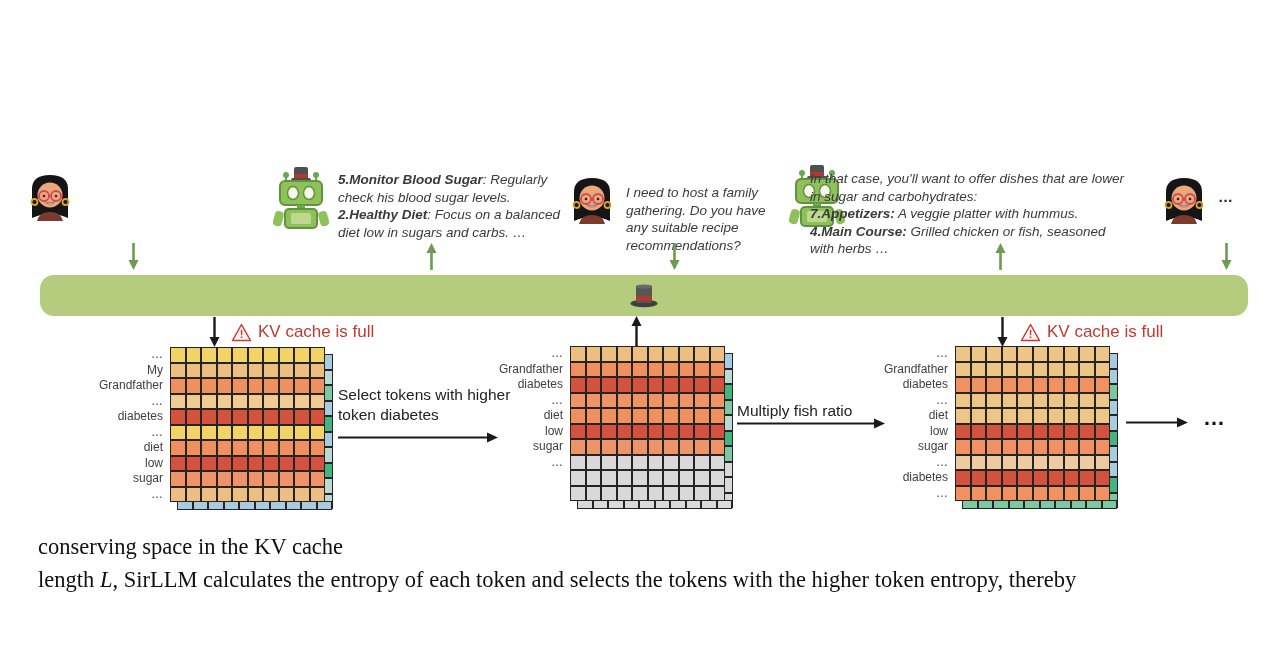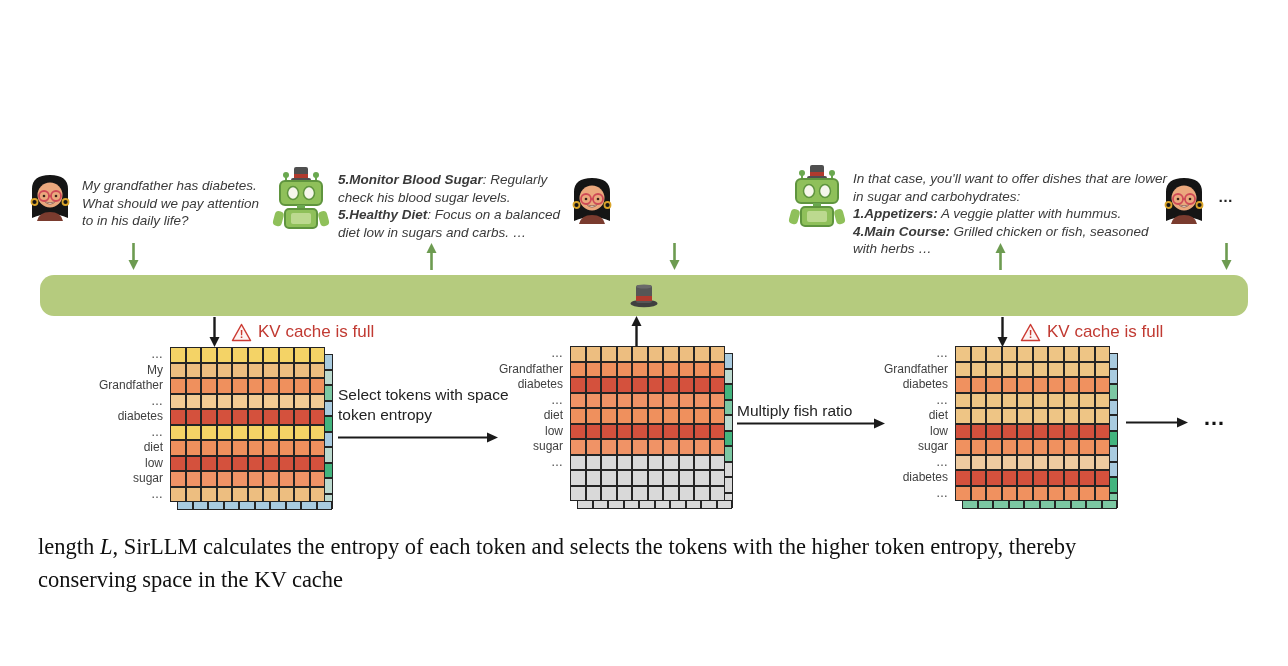--- a/index.html
+++ b/index.html
@@ -48,77 +48,77 @@
     <circle cx="7.5" cy="31" r="3" fill="none" stroke="#d9a42a" stroke-width="1.8"></circle>
     <circle cx="38.5" cy="31" r="3" fill="none" stroke="#d9a42a" stroke-width="1.8"></circle>
     <path d="M17,30 Q23,36.5 29,30 Q23,33.5 17,30 Z" fill="#ffffff" stroke="#8c5a4a" stroke-width="0.8"></path>
     <circle cx="17" cy="25" r="1.3" fill="#3a2318"></circle>
     <circle cx="29" cy="25" r="1.3" fill="#3a2318"></circle>
     <circle cx="17" cy="25" r="5" fill="none" stroke="#cf4a57" stroke-width="1.8"></circle>
     <circle cx="29" cy="25" r="5" fill="none" stroke="#cf4a57" stroke-width="1.8"></circle>
     <line x1="21.8" y1="25" x2="24.2" y2="25" stroke="#cf4a57" stroke-width="1.8"></line>
   </svg>
 
-  <div class="msg" style="left:82px;top:177px;width:192px"><span>My grandfather has diabetes. What should we pay attention to in his daily life?</span></div>
 
   <svg class="abs" style="left:270px;top:166px" width="62" height="64" viewBox="0 0 62 64">
     <line x1="16" y1="16" x2="16" y2="10" stroke="#6aa84f" stroke-width="2"></line>
     <circle cx="16" cy="9" r="3" fill="#6aa84f"></circle>
     <line x1="46" y1="16" x2="46" y2="10" stroke="#6aa84f" stroke-width="2"></line>
     <circle cx="46" cy="9" r="3" fill="#6aa84f"></circle>
     <rect x="24" y="1" width="14" height="12" rx="2" fill="#4f4f4f"></rect>
     <rect x="24" y="8" width="14" height="4" fill="#b03a2e"></rect>
     <rect x="21" y="12" width="20" height="4" rx="2" fill="#4f4f4f"></rect>
     <rect x="10" y="15" width="42" height="24" rx="5" fill="#8fc05a" stroke="#5f943e" stroke-width="2"></rect>
     <ellipse cx="23" cy="27" rx="5.5" ry="6.5" fill="#f6f6ec" stroke="#5f943e" stroke-width="1.5"></ellipse>
     <ellipse cx="39" cy="27" rx="5.5" ry="6.5" fill="#f6f6ec" stroke="#5f943e" stroke-width="1.5"></ellipse>
     <rect x="27" y="39" width="8" height="4" fill="#6aa84f"></rect>
     <rect x="4" y="45" width="9" height="15" rx="4" fill="#8fc05a" transform="rotate(15 8 52)"></rect>
     <rect x="49" y="45" width="9" height="15" rx="4" fill="#8fc05a" transform="rotate(-15 54 52)"></rect>
     <rect x="15" y="43" width="32" height="19" rx="4" fill="#8fc05a" stroke="#5f943e" stroke-width="2"></rect>
     <rect x="21" y="47" width="20" height="11" rx="2" fill="#bcd98f"></rect>
   </svg>
 
-  <div class="msg" style="left:338px;top:171px;width:232px"><span class="seg-bold">5.Monitor Blood Sugar</span><span>: Regularly check his blood sugar levels.</span><br><span class="seg-bold">5.Healthy Diet</span><span>: Focus on a balanced diet low in sugars and carbs. …</span></div>
+  <div class="msg" style="left:338px;top:171px;width:232px"><span class="seg-bold">5.Monitor Blood Sugar</span><span>: Regularly check his blood sugar levels.</span><br><span class="seg-bold">2.Healthy Diet</span><span>: Focus on a balanced diet low in sugars and carbs. …</span></div>
 
   <svg class="abs" style="left:569px;top:174px" width="46" height="50" viewBox="0 0 46 50">
     <path d="M5,47 L5,18 Q5,4 23,4 Q41,4 41,18 L41,47 Q32,43 23,43 Q14,43 5,47 Z" fill="#151515"></path>
     <path d="M10,50 Q12,41 23,41 Q34,41 36,50 Z" fill="#7a3b2e"></path>
     <circle cx="23" cy="24" r="12.5" fill="#eba87d"></circle>
     <path d="M9,22 Q9,6 23,6 Q37,6 37,22 Q34,10 23,10 Q12,10 9,22 Z" fill="#151515"></path>
     <circle cx="7.5" cy="31" r="3" fill="none" stroke="#d9a42a" stroke-width="1.8"></circle>
     <circle cx="38.5" cy="31" r="3" fill="none" stroke="#d9a42a" stroke-width="1.8"></circle>
     <path d="M17,30 Q23,36.5 29,30 Q23,33.5 17,30 Z" fill="#ffffff" stroke="#8c5a4a" stroke-width="0.8"></path>
     <circle cx="17" cy="25" r="1.3" fill="#3a2318"></circle>
     <circle cx="29" cy="25" r="1.3" fill="#3a2318"></circle>
     <circle cx="17" cy="25" r="5" fill="none" stroke="#cf4a57" stroke-width="1.8"></circle>
     <circle cx="29" cy="25" r="5" fill="none" stroke="#cf4a57" stroke-width="1.8"></circle>
     <line x1="21.8" y1="25" x2="24.2" y2="25" stroke="#cf4a57" stroke-width="1.8"></line>
   </svg>
 
+  <div class="msg" style="left:626px;top:184px;width:158px"><span>I need to host a family gathering. Do you have any suitable recipe recommendations?</span></div>
 
   <svg class="abs" style="left:786px;top:164px" width="62" height="64" viewBox="0 0 62 64">
     <line x1="16" y1="16" x2="16" y2="10" stroke="#6aa84f" stroke-width="2"></line>
     <circle cx="16" cy="9" r="3" fill="#6aa84f"></circle>
     <line x1="46" y1="16" x2="46" y2="10" stroke="#6aa84f" stroke-width="2"></line>
     <circle cx="46" cy="9" r="3" fill="#6aa84f"></circle>
     <rect x="24" y="1" width="14" height="12" rx="2" fill="#4f4f4f"></rect>
     <rect x="24" y="8" width="14" height="4" fill="#b03a2e"></rect>
     <rect x="21" y="12" width="20" height="4" rx="2" fill="#4f4f4f"></rect>
     <rect x="10" y="15" width="42" height="24" rx="5" fill="#8fc05a" stroke="#5f943e" stroke-width="2"></rect>
     <ellipse cx="23" cy="27" rx="5.5" ry="6.5" fill="#f6f6ec" stroke="#5f943e" stroke-width="1.5"></ellipse>
     <ellipse cx="39" cy="27" rx="5.5" ry="6.5" fill="#f6f6ec" stroke="#5f943e" stroke-width="1.5"></ellipse>
     <rect x="27" y="39" width="8" height="4" fill="#6aa84f"></rect>
     <rect x="4" y="45" width="9" height="15" rx="4" fill="#8fc05a" transform="rotate(15 8 52)"></rect>
     <rect x="49" y="45" width="9" height="15" rx="4" fill="#8fc05a" transform="rotate(-15 54 52)"></rect>
     <rect x="15" y="43" width="32" height="19" rx="4" fill="#8fc05a" stroke="#5f943e" stroke-width="2"></rect>
     <rect x="21" y="47" width="20" height="11" rx="2" fill="#bcd98f"></rect>
   </svg>
 
-  <div class="msg" style="left:853px;top:170px;width:315px"><span>In that case, you'll want to offer dishes that are lower in sugar and carbohydrates:</span><br><span class="seg-bold">1.Appetizers:</span><span> A veggie platter with hummus.</span><br><span class="seg-bold">4.Main Course:</span><span> Grilled chicken or fish, seasoned with herbs …</span></div>
+  <div class="msg" style="left:810px;top:170px;width:315px"><span>In that case, you'll want to offer dishes that are lower in sugar and carbohydrates:</span><br><span class="seg-bold">7.Appetizers:</span><span> A veggie platter with hummus.</span><br><span class="seg-bold">4.Main Course:</span><span> Grilled chicken or fish, seasoned with herbs …</span></div>
 
   <svg class="abs" style="left:1161px;top:174px" width="46" height="50" viewBox="0 0 46 50">
     <path d="M5,47 L5,18 Q5,4 23,4 Q41,4 41,18 L41,47 Q32,43 23,43 Q14,43 5,47 Z" fill="#151515"></path>
     <path d="M10,50 Q12,41 23,41 Q34,41 36,50 Z" fill="#7a3b2e"></path>
     <circle cx="23" cy="24" r="12.5" fill="#eba87d"></circle>
     <path d="M9,22 Q9,6 23,6 Q37,6 37,22 Q34,10 23,10 Q12,10 9,22 Z" fill="#151515"></path>
     <circle cx="7.5" cy="31" r="3" fill="none" stroke="#d9a42a" stroke-width="1.8"></circle>
     <circle cx="38.5" cy="31" r="3" fill="none" stroke="#d9a42a" stroke-width="1.8"></circle>
     <path d="M17,30 Q23,36.5 29,30 Q23,33.5 17,30 Z" fill="#ffffff" stroke="#8c5a4a" stroke-width="0.8"></path>
     <circle cx="17" cy="25" r="1.3" fill="#3a2318"></circle>
@@ -306,21 +306,21 @@
         <div class="cell" style="background: rgb(237, 190, 128);"></div>
         <div class="cell" style="background: rgb(237, 190, 128);"></div>
         <div class="cell" style="background: rgb(237, 190, 128);"></div>
         <div class="cell" style="background: rgb(237, 190, 128);"></div>
         <div class="cell" style="background: rgb(237, 190, 128);"></div>
         <div class="cell" style="background: rgb(237, 190, 128);"></div>
         <div class="cell" style="background: rgb(237, 190, 128);"></div>
       </div>
   </div>
 
-  <div class="proc" style="left:338px;top:385px;width:178px">Select tokens with space token entropy</div>
+  <div class="proc" style="left:338px;top:385px;width:178px">Select tokens with higher token diabetes</div>
   <svg class="abs" style="left:338px;top:431px" width="160" height="13">
     <line x1="0" y1="6.5" x2="149" y2="6.5" stroke="#1a1a1a" stroke-width="2.2"></line>
     <polygon points="149,1.5 149,11.5 160,6.5" fill="#1a1a1a"></polygon>
   </svg>
 
   <svg class="abs" style="left:629px;top:316px" width="15" height="30">
     <line x1="7.5" y1="9" x2="7.5" y2="30" stroke="#1a1a1a" stroke-width="2.4"></line>
     <polygon points="2.5,10 12.5,10 7.5,0" fill="#1a1a1a"></polygon>
   </svg>
   <div class="grid-wrap" style="left:570px;top:346px">
@@ -623,17 +623,17 @@
       </div>
   </div>
 
   <svg class="abs" style="left:1126px;top:416px" width="62" height="13">
     <line x1="0" y1="6.5" x2="51" y2="6.5" stroke="#1a1a1a" stroke-width="2.2"></line>
     <polygon points="51,1.5 51,11.5 62,6.5" fill="#1a1a1a"></polygon>
   </svg>
   <div class="dots-big" style="left:1203px;top:405px">…</div>
 
   <div class="caption">
+    <div>conserving space in the KV cache</div>
     <div><span>length </span><span class="cap-var">L</span><span>, SirLLM calculates the entropy of each token and selects the tokens with the higher token entropy, thereby</span></div>
-    <div>conserving space in the KV cache</div>
   </div>
 
 </div>
 
 </body></html>

